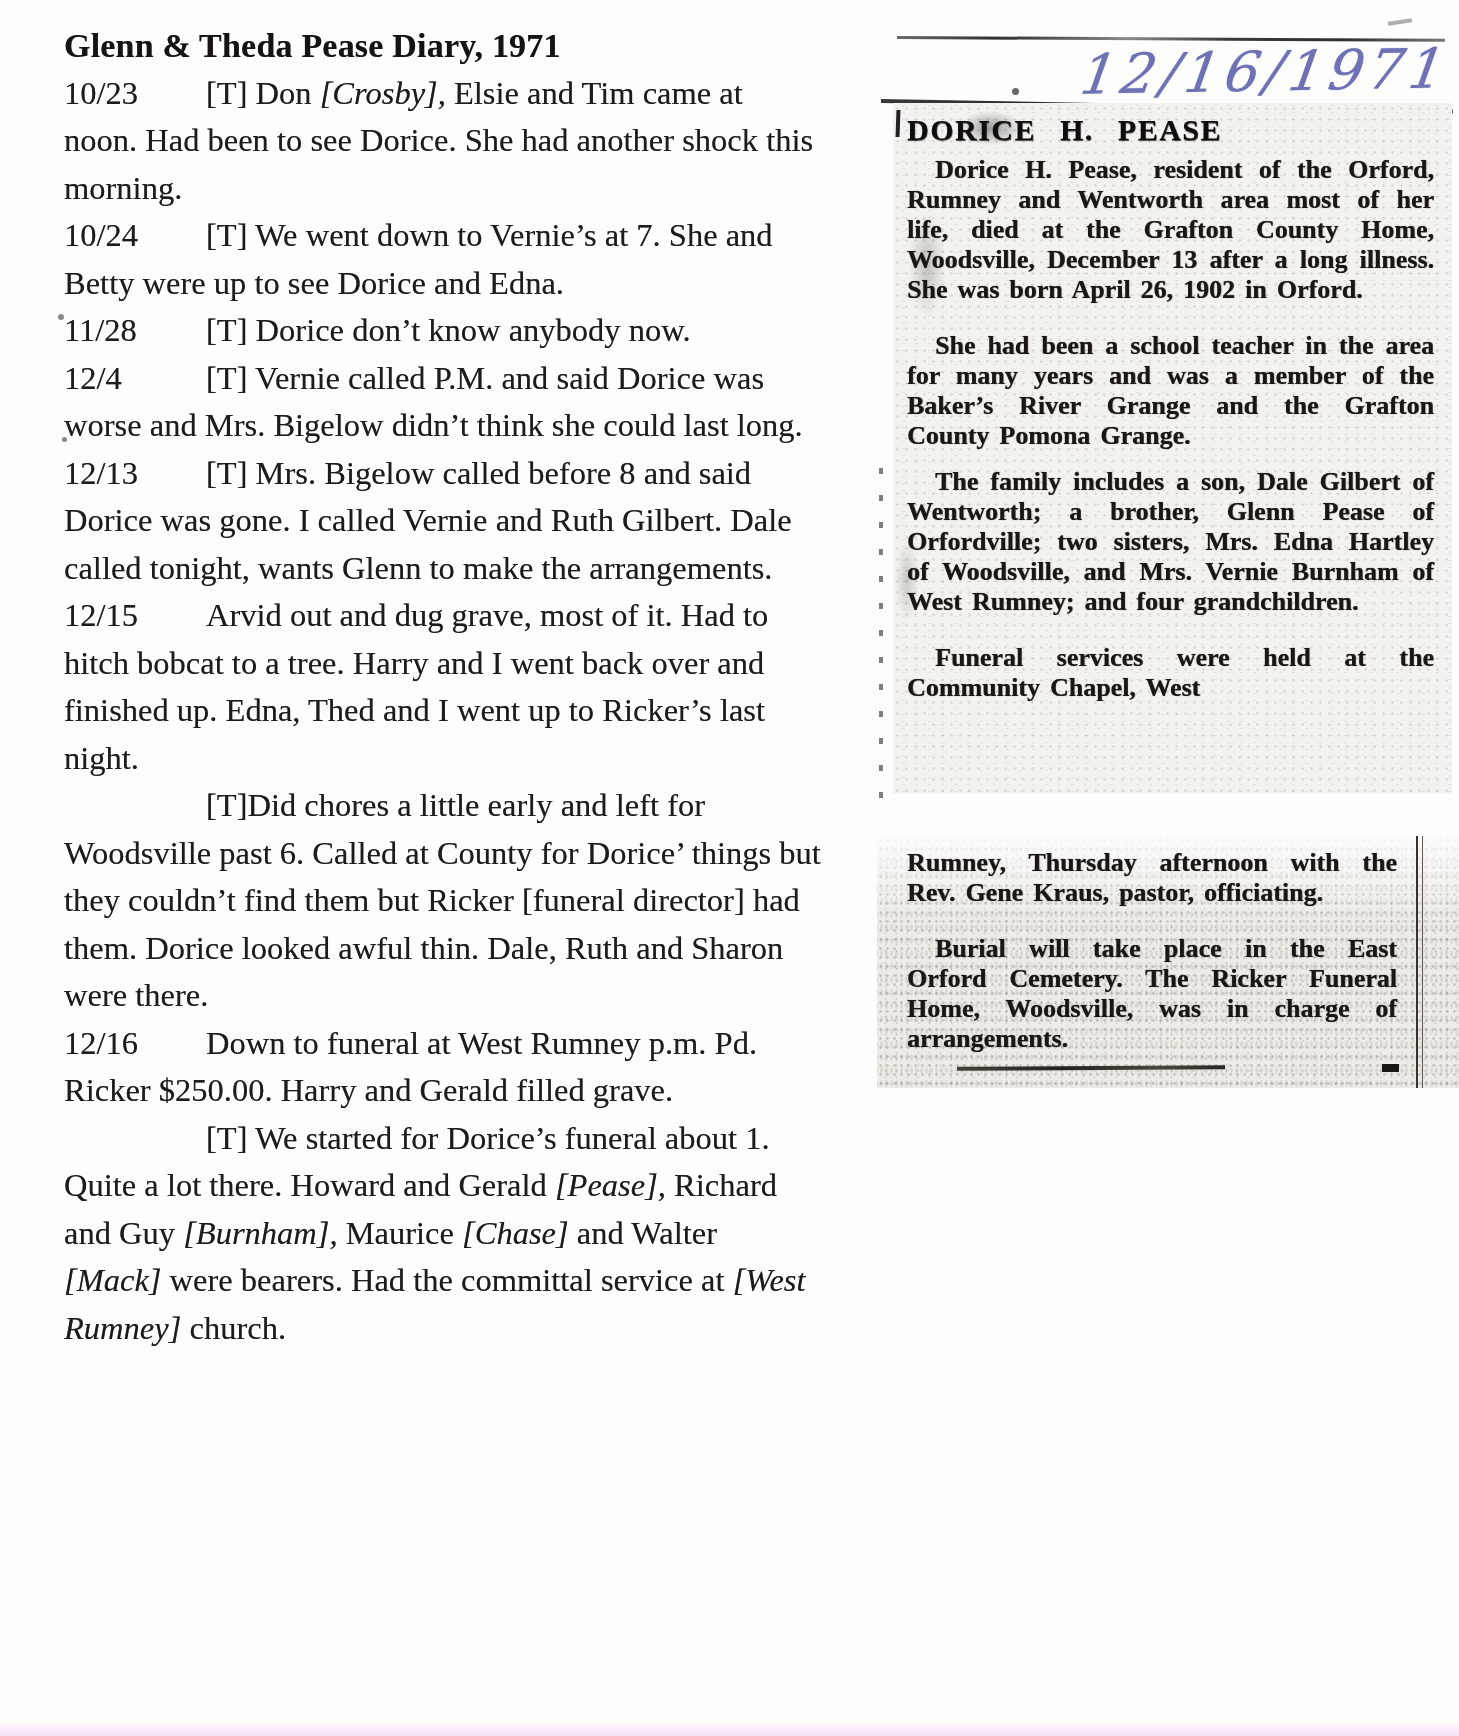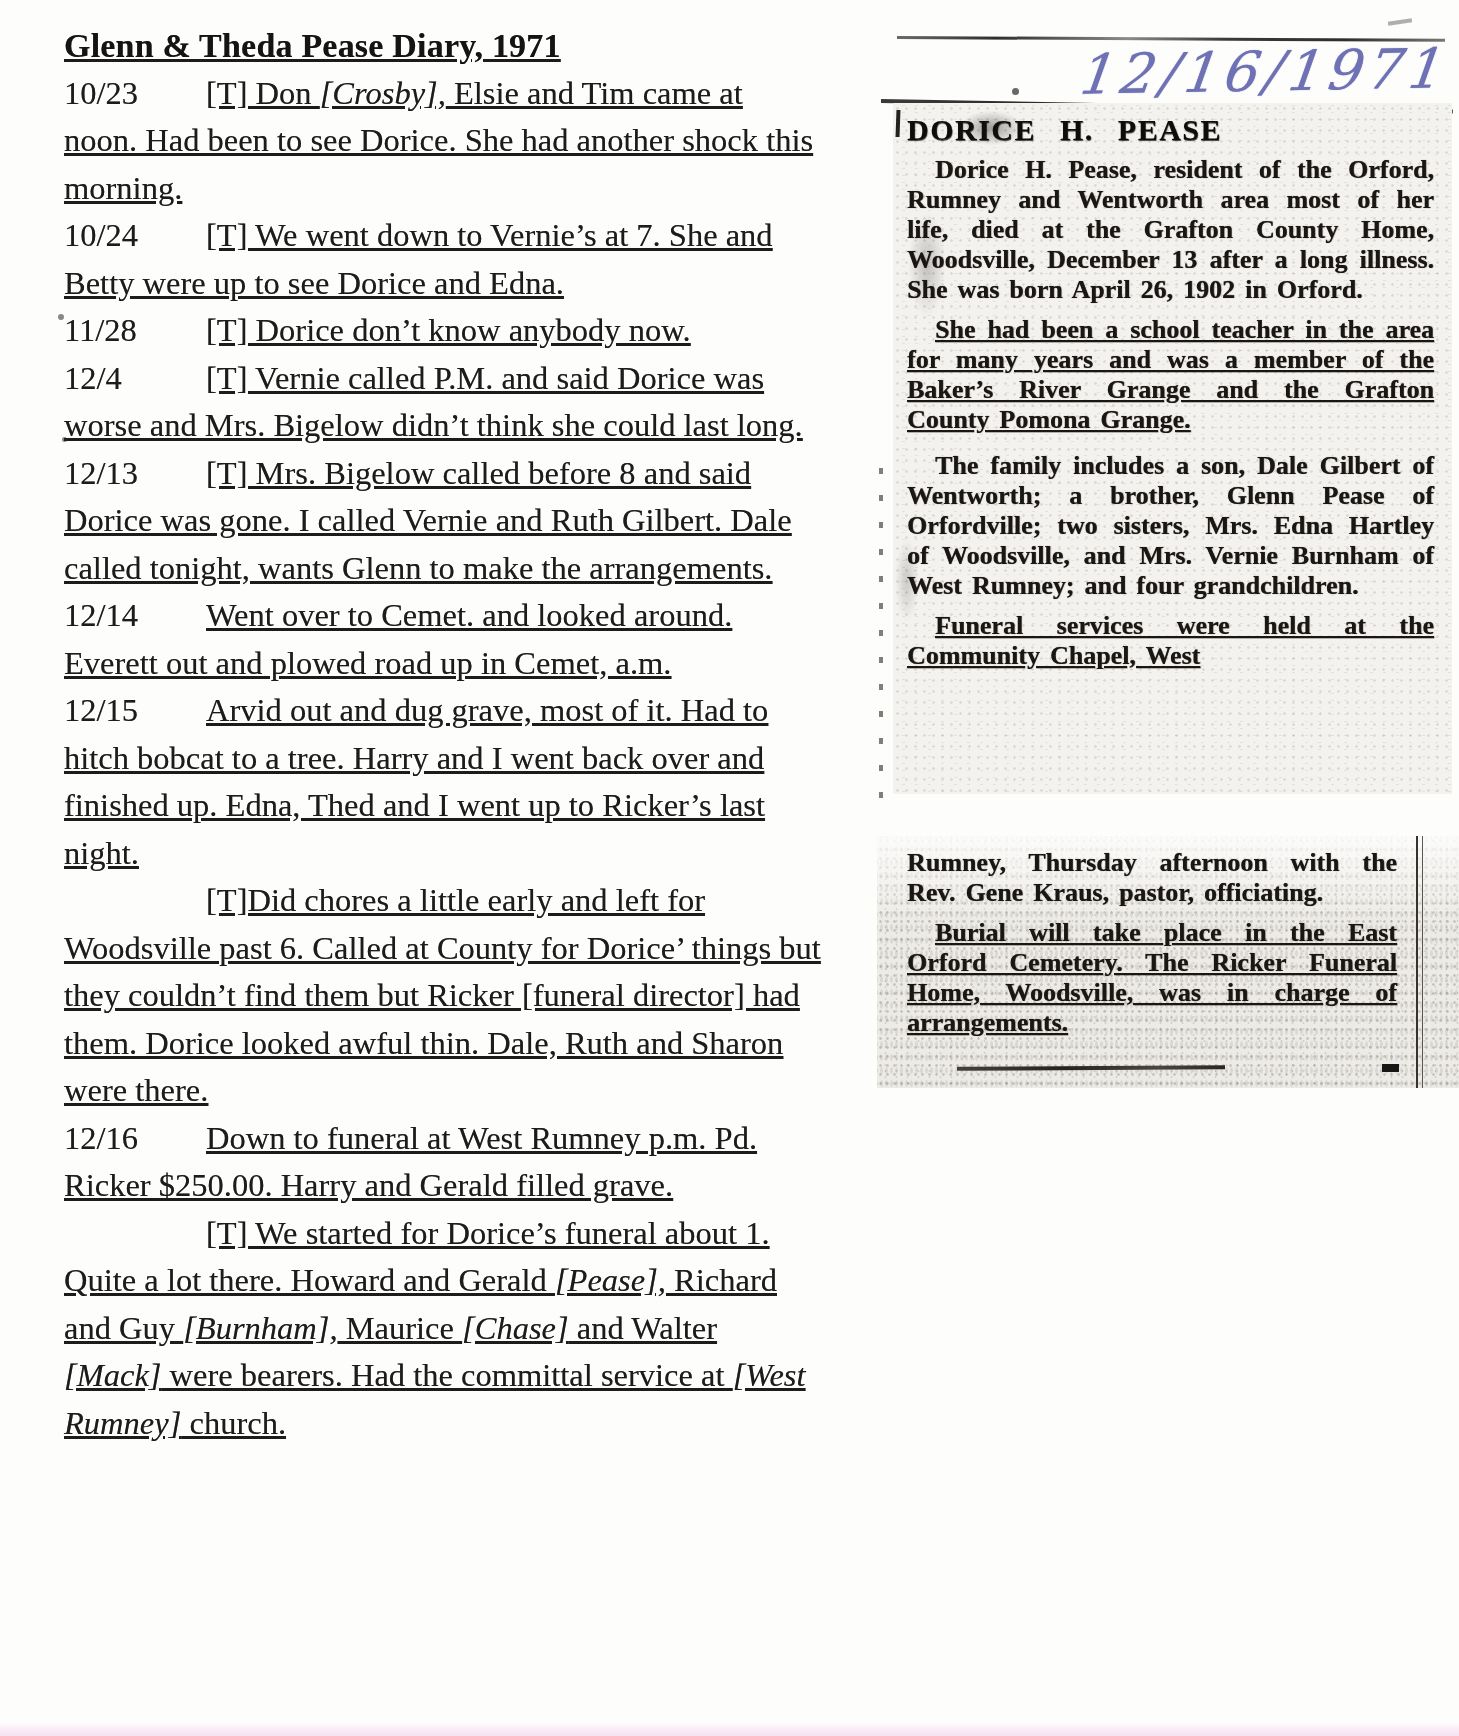--- a/index.html
+++ b/index.html
@@ -8,21 +8,20 @@
     background:#fdfdfc;
     font-family:"Liberation Serif","DejaVu Serif",serif;
   }
   .page{position:absolute;inset:0;}
 
   
   .diary{
     position:absolute;left:64px;top:22px;width:758px;
     font-size:32.5px;line-height:47.5px;color:#1d1c1b;
     text-shadow:0 0 .6px rgba(20,20,20,.55);
-    text-decoration:underline;
   }
   .diary h1{
     margin:0;font-size:34px;line-height:47.5px;font-weight:700;color:#151412;
     letter-spacing:.2px;
   }
   .diary .subtitle{margin:0;font-style:italic;}
   .entry{margin:0;}
   .entry .date{display:inline-block;width:142px;}
   .it{font-style:italic;}
 
@@ -74,21 +73,21 @@
     letter-spacing:1.5px;word-spacing:15px;
     text-shadow:.5px .5px 1px rgba(15,13,10,.8);
   }
   .clip-body p{
     margin:0;font-size:26px;line-height:30px;font-weight:700;color:#191613;
     text-align:justify;word-spacing:3.5px;
     text-shadow:.4px .4px .8px rgba(25,21,16,.75);
   }
   .clip-body p.indent{text-indent:28px;}
   .clip-body p.gap-before{margin-top:16px;}
-  .clip-body p.pgap{margin-top:10px;text-decoration:underline;}
+  .clip-body p.pgap{margin-top:26px;}
 
   
   .clip-tick{position:absolute;left:896px;top:110px;width:4px;height:27px;background:#242220;transform:rotate(2deg);z-index:2;}
   .smudge{position:absolute;border-radius:50%;z-index:2;}
   .smudge-1{left:946px;top:104px;width:90px;height:48px;
     background:radial-gradient(closest-side,rgba(20,18,15,.38),rgba(20,18,15,0) 72%);}
   .smudge-2{left:900px;top:190px;width:54px;height:150px;
     background:radial-gradient(closest-side,rgba(20,18,15,.22),rgba(20,18,15,0) 70%);}
   .smudge-3{left:890px;top:520px;width:34px;height:120px;
     background:radial-gradient(closest-side,rgba(20,18,15,.18),rgba(20,18,15,0) 70%);}
@@ -119,21 +118,20 @@
 <div class="page">
 
   <div class="diary">
     <h1>Glenn &amp; Theda Pease Diary, 1971</h1>
     <div id="entries">
         <p class="entry"><span class="date">10/23</span><span><span>[T] Don </span><span class="it">[Crosby],</span><span> Elsie and Tim came at noon. Had been to see Dorice. She had another shock this morning.</span></span></p>
         <p class="entry"><span class="date">10/24</span><span><span>[T] We went down to Vernie’s at 7. She and Betty were up to see Dorice and Edna.</span></span></p>
         <p class="entry"><span class="date">11/28</span><span><span>[T] Dorice don’t know anybody now.</span></span></p>
         <p class="entry"><span class="date">12/4</span><span><span>[T] Vernie called P.M. and said Dorice was worse and Mrs. Bigelow didn’t think she could last long.</span></span></p>
         <p class="entry"><span class="date">12/13</span><span><span>[T] Mrs. Bigelow called before 8 and said Dorice was gone. I called Vernie and Ruth Gilbert. Dale called tonight, wants Glenn to make the arrangements.</span></span></p>
-        <p class="entry"><span class="date">12/14</span><span><span>Went over to Cemet. and looked around. Everett out and plowed road up in Cemet, a.m.</span></span></p>
         <p class="entry"><span class="date">12/15</span><span><span>Arvid out and dug grave, most of it. Had to hitch bobcat to a tree. Harry and I went back over and finished up. Edna, Thed and I went up to Ricker’s last night.</span></span></p>
         <p class="entry"><span class="date"></span><span><span>[T]Did chores a little early and left for Woodsville past 6. Called at County for Dorice’ things but they couldn’t find them but Ricker [funeral director] had them. Dorice looked awful thin. Dale, Ruth and Sharon were there.</span></span></p>
         <p class="entry"><span class="date">12/16</span><span><span>Down to funeral at West Rumney p.m. Pd. Ricker $250.00. Harry and Gerald filled grave.</span></span></p>
         <p class="entry"><span class="date"></span><span><span>[T] We started for Dorice’s funeral about 1. Quite a lot there. Howard and Gerald </span><span class="it">[Pease],</span><span> Richard and Guy </span><span class="it">[Burnham],</span><span> Maurice </span><span class="it">[Chase]</span><span> and Walter </span><span class="it">[Mack]</span><span> were bearers. Had the committal service at </span><span class="it">[West Rumney]</span><span> church.</span></span></p>
       </div>
   </div>
 
   <div class="margin-dot" style="left:58px;top:314px;width:6px;height:6px;"></div>
   <div class="margin-dot" style="left:62px;top:437px;width:5px;height:5px;"></div>
 

